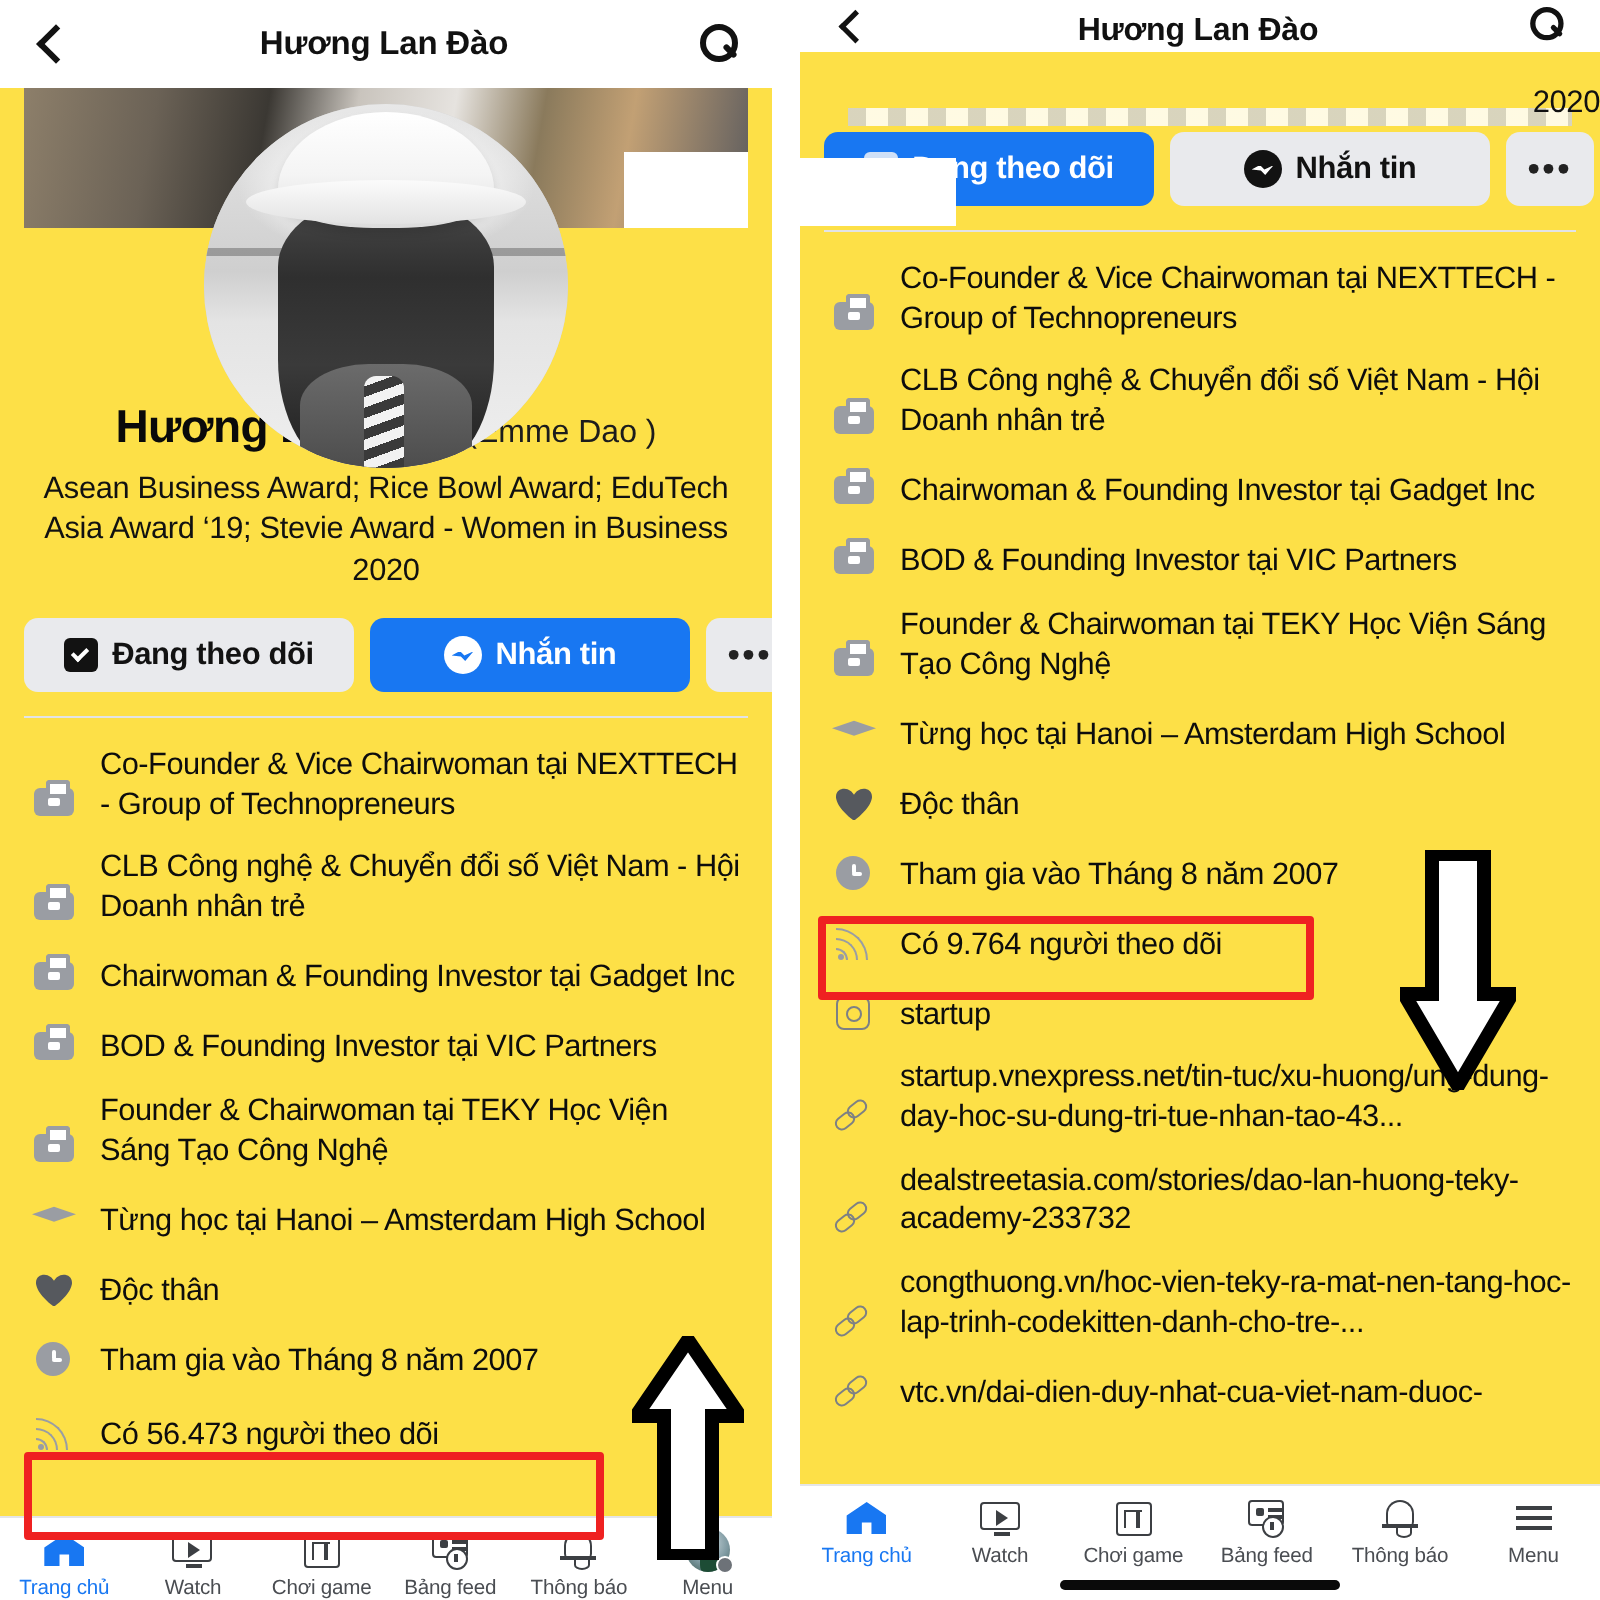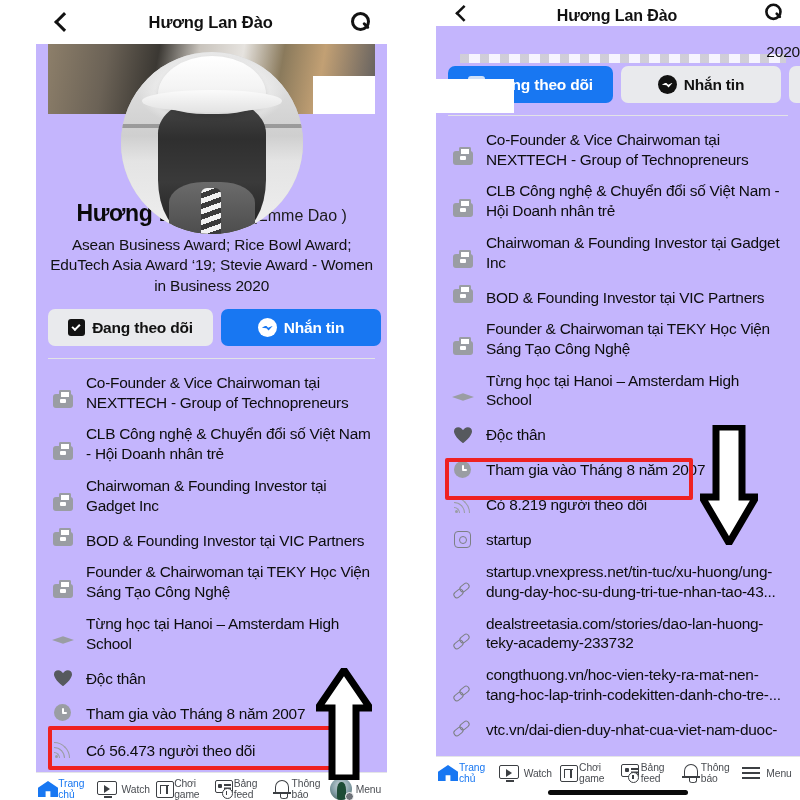--- a/index.html
+++ b/index.html
@@ -13,23 +13,22 @@
     position: relative;
     width: 800px; height: 800px;
     display: flex;
     background: #ffffff;
   }
 
   
   .panel {
     position: relative;
     height: 800px;
-    background: #c4b5fd;
+    background: #fde047;
     overflow: hidden;
-    margin-left: 36px;
   }
   .panel-left  { width: 386px; }
   .gutter      { width: 14px; height: 800px; background: #ffffff; }
   .panel-right { width: 400px; }
 
   
   .topbar {
     position: relative;
     height: 44px;
     display: flex; align-items: center;
@@ -328,21 +327,21 @@
   
   .bottomnav {
     position: absolute; left: 0; right: 0; bottom: 0;
     background: #ffffff;
     border-top: 1px solid #e4e5e7;
     padding-top: 5px;
   }
   .nav-items { display: flex; align-items: flex-end; }
   .nav-item {
     flex: 1;
-    display: flex; flex-direction: row; align-items: center;
+    display: flex; flex-direction: column; align-items: center;
     gap: 3px;
     cursor: pointer;
   }
   .nav-label {
     font-size: 10.3px;
     color: #4a4d52;
     letter-spacing: -0.1px;
   }
   .nav-item.active .nav-label { color: #1877f2; }
   .nav-ic { width: 24px; height: 22px; position: relative; }
@@ -721,21 +720,21 @@
       </div>
       <div class="info-row">
         <span class="info-ic">
           <span class="g-rss">
               <i></i>
               <i></i>
               <i></i>
               <i></i>
             </span>
         </span>
-        <span class="info-text">Có 8.219 người theo dõi</span>
+        <span class="info-text">Có 9.764 người theo dõi</span>
       </div>
       <div class="info-row">
         <span class="info-ic">
             <i class="g-insta"></i>
           </span>
         <span class="info-text">startup</span>
       </div>
       <div class="info-row">
         <span class="info-ic">
             <span class="g-link">

